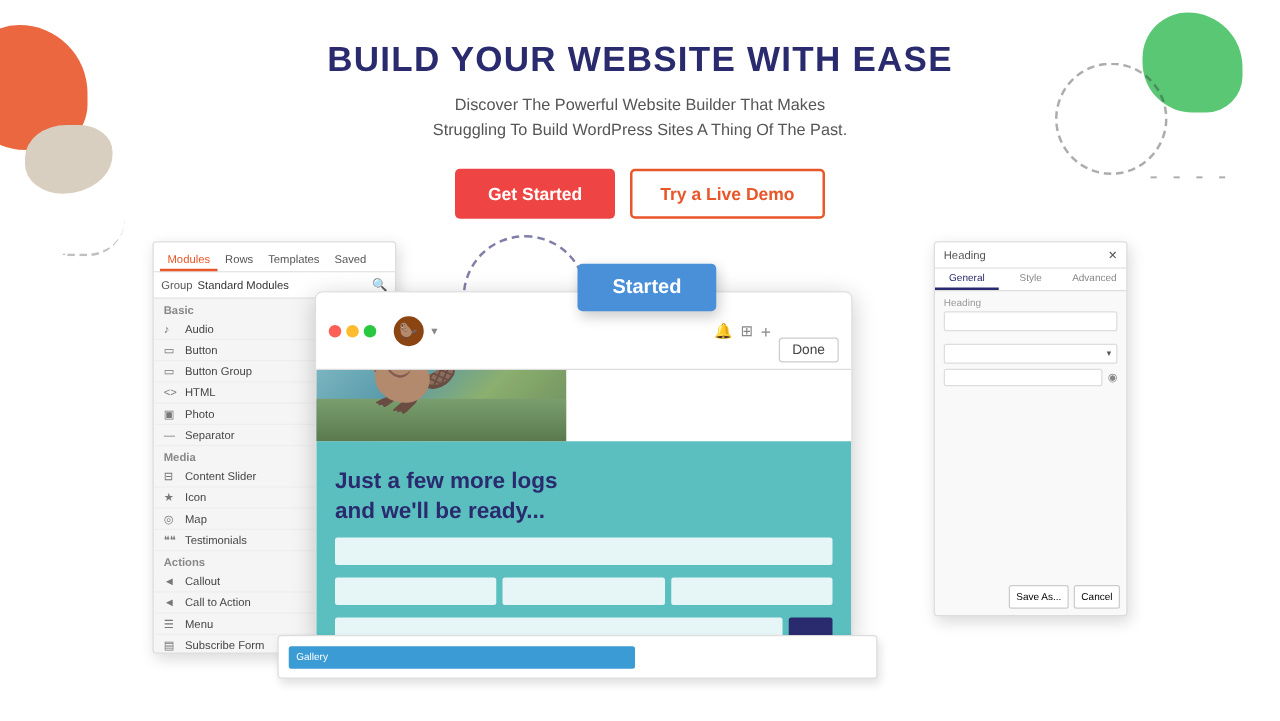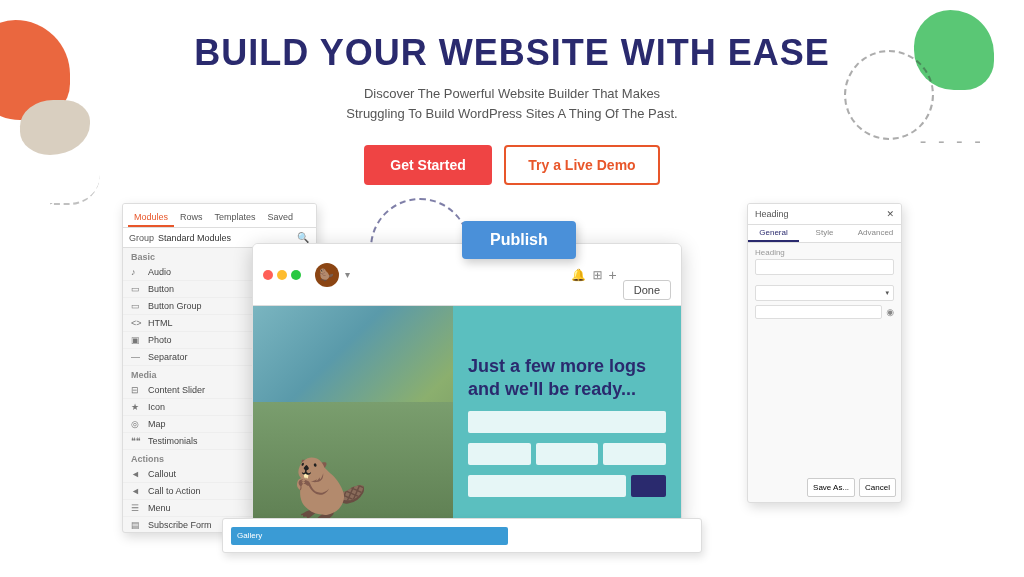--- a/index.html
+++ b/index.html
@@ -72,21 +72,21 @@
     }
 
     
     .hero {
       text-align: center;
       padding-top: 32px;
       position: relative;
       z-index: 1;
     }
     .hero-title {
-      font-size: 36px;
+      font-size: 28px;
       font-weight: 900;
       color: #2a2a6e;
       letter-spacing: 1px;
       text-transform: uppercase;
       margin-bottom: 10px;
     }
     .hero-sub {
       font-size: 13px;
       color: #555;
       line-height: 1.5;
@@ -352,20 +352,21 @@
       border: 1px solid #ccc;
       border-radius: 3px;
       font-size: 11px;
       cursor: pointer;
       color: #444;
       margin-top: 31px;
     }
     .browser-content {
       display: flex;
       height: calc(100% - 38px);
+      flex-direction: column;
     }
     .beaver-img {
       width: 200px;
       height: 100%;
       background: linear-gradient(135deg, #7ab5c0 0%, #5a9aaa 30%, #8baf6e 60%, #6b8b5e 100%);
       position: relative;
       overflow: hidden;
     }
     .beaver-img::before {
       content: '';
@@ -628,21 +629,21 @@
       </div>
     </div>
     <div class="settings-footer">
       <button class="btn-save-as">Save As...</button>
       <button class="btn-cancel">Cancel</button>
     </div>
   </div>
 
   <div class="dashed-arc"></div>
 
-  <button class="publish-btn">Publish</button>
+  <button class="publish-btn">Started</button>
 
   <div class="browser-mockup">
     <div class="browser-toolbar">
       <div class="traffic-lights">
         <div class="tl-red"></div>
         <div class="tl-yellow"></div>
         <div class="tl-green"></div>
       </div>
       <div class="browser-logo">🦫</div>
       <span class="browser-chevron">▾</span>

